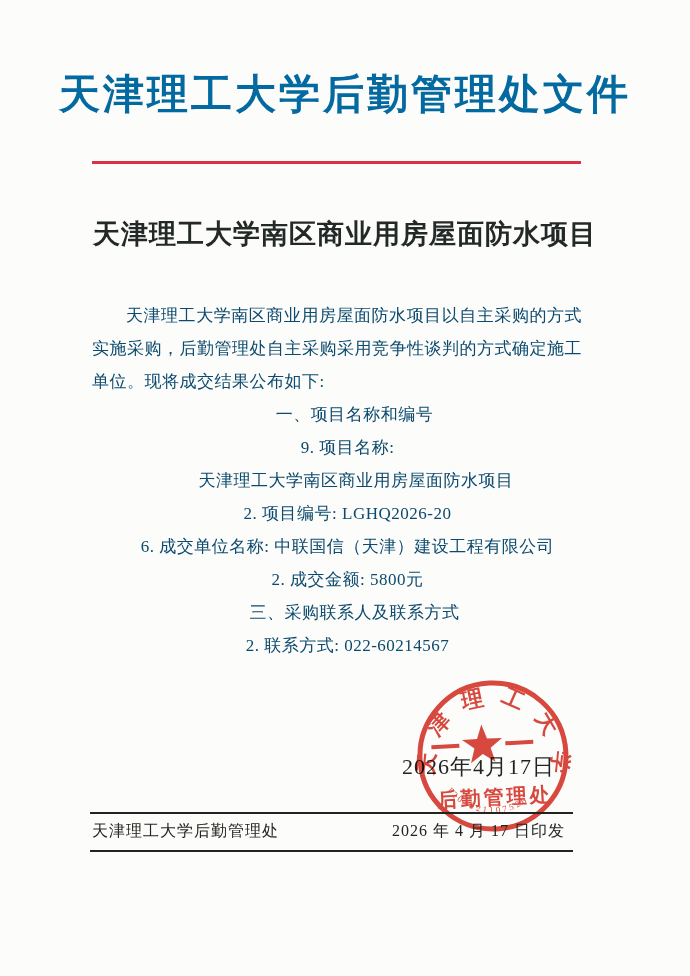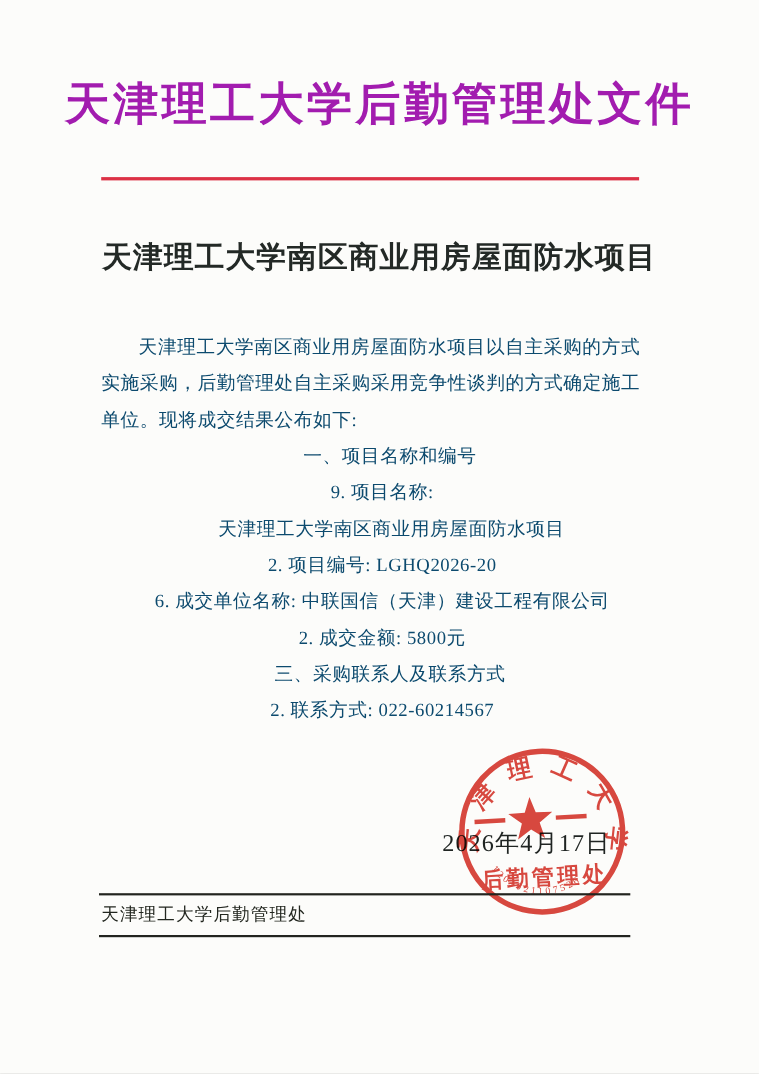--- a/index.html
+++ b/index.html
@@ -13,21 +13,21 @@
     overflow:hidden;
     box-shadow:0 0 4px rgba(0,0,0,.15);
   }
   .letterhead {
     padding-top:70px;
     text-align:center;
     font-size:41px;
     font-weight:bold;
     letter-spacing:3px;
     line-height:1.2;
-    color:#a21caf;
+    color:#0369a1;
     white-space:nowrap;
   }
   .red-rule {
     margin:42px 0 0 92px;
     width:489px; height:3px;
     background:#dc3145;
   }
   .doc-title {
     margin:50px auto 0;
     width:560px;
@@ -131,15 +131,16 @@
     <line x1="18" y1="66" x2="46" y2="66" stroke="#d6352b" stroke-width="4"></line>
     <line x1="92" y1="66" x2="120" y2="66" stroke="#d6352b" stroke-width="4"></line>
     <text x="79" y="126" text-anchor="middle" font-size="20" font-weight="bold" fill="#d6352b" letter-spacing="3">后勤管理处</text>
     <text font-size="9" fill="#d6352b" letter-spacing="2.6">
       <textPath href="#sealBottomArc" startOffset="2">1201021107526</textPath>
     </text>
   </svg>
 
   <div class="footer">
     <span>天津理工大学后勤管理处</span>
+    <span>2026 年 4 月 17 日印发</span>
   </div>
 
 </div>
 
 </body></html>

